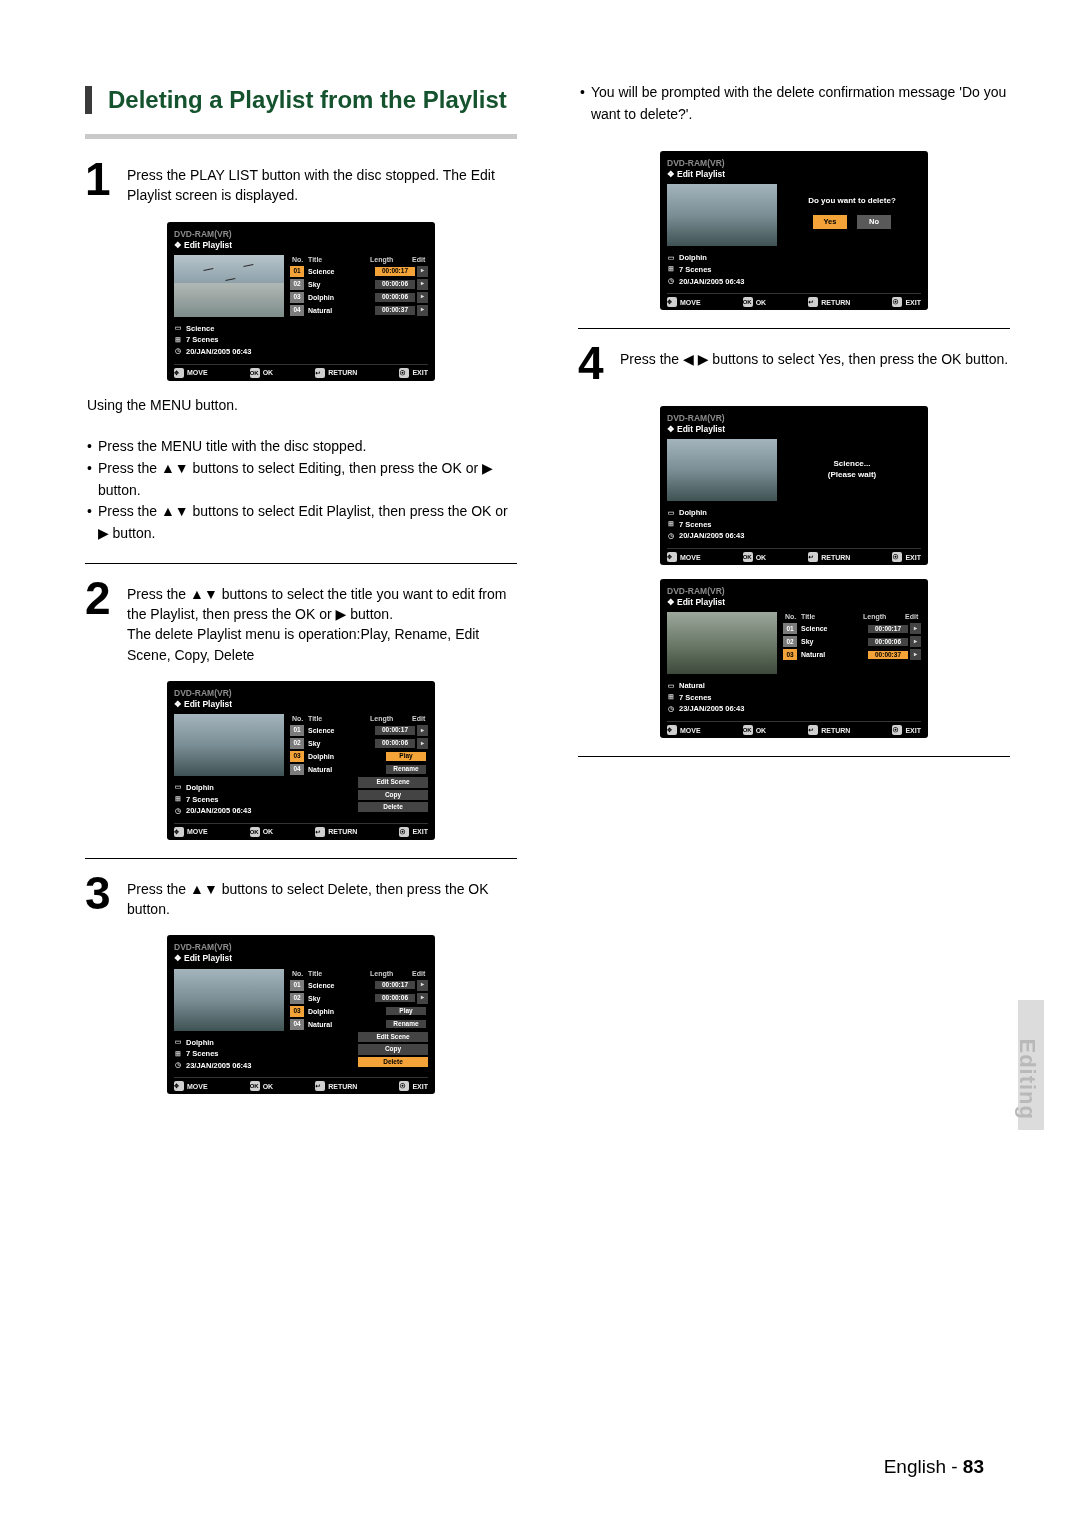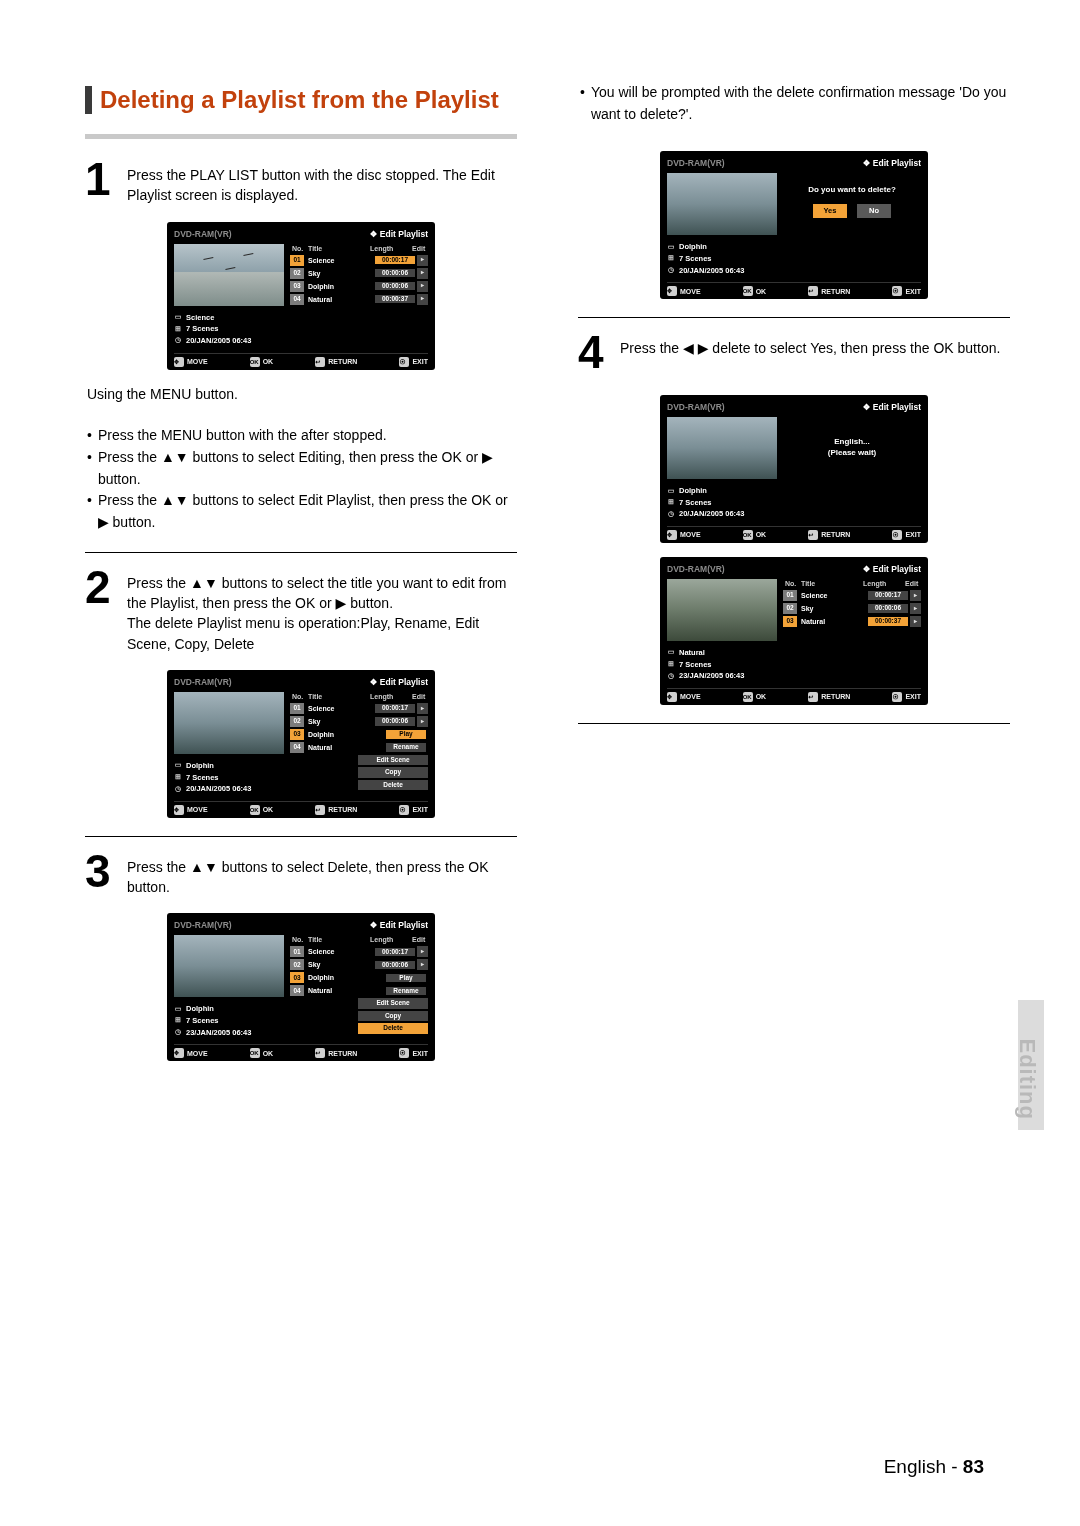--- a/index.html
+++ b/index.html
@@ -20,22 +20,22 @@
   .cols {
     display:flex;
     justify-content:space-between;
   }
   .col {
     width:432px;
   }
   .section-title {
     font-size:24px;
     font-weight:bold;
-    color:#c2410c;
-    padding-left:8px;
+    color:#14532d;
+    padding-left:16px;
     border-left:7px solid #3a3a3a;
     margin-bottom:20px;
     margin-top:6px;
   }
   hr.sec-sep {
     border:none;
     border-top:5px solid #c9c9c9;
     margin:14px 0 22px 0;
   }
   hr.body-sep {
@@ -81,20 +81,21 @@
     padding:7px 7px 3px 7px;
     box-sizing:border-box;
     line-height:1.3;
   }
   .osd-hdr {
     display:flex;
     justify-content:space-between;
     color:#8b8b8b;
     font-size:8.5px;
     margin-bottom:4px;
+    flex-direction:column;
   }
   .osd-hdr .ep { color:#fff; }
   .osd-main { display:flex; }
   .osd-left { width:110px; }
   .thumb {
     width:110px; height:62px;
     background:linear-gradient(180deg,#b7c4ca 0%,#8ea1aa 45%,#b0b8b5 46%,#7e8d8a 100%);
     position:relative;
     overflow:hidden;
   }
@@ -326,21 +327,21 @@
               <span class="fic">⦿</span>
               <span>EXIT</span>
             </span>
         </div>
       </div>
 
       <div class="bullets">
         <div class="bold" style="margin-bottom:20px;">Using the MENU button.</div>
         <div class="line">
             <span class="dot">•</span>
-            <span class="txt"><span>Press the </span><span class="bold">MENU</span><span> button with the after stopped.</span></span>
+            <span class="txt"><span>Press the </span><span class="bold">MENU</span><span> title with the disc stopped.</span></span>
           </div>
         <div class="line">
             <span class="dot">•</span>
             <span class="txt"><span>Press the ▲▼ buttons to select </span><span class="bold">Editing</span><span>, then press the </span><span class="bold">OK</span><span> or ▶ button.</span></span>
           </div>
         <div class="line">
             <span class="dot">•</span>
             <span class="txt"><span>Press the ▲▼ buttons to select </span><span class="bold">Edit Playlist</span><span>, then press the </span><span class="bold">OK</span><span> or ▶ button.</span></span>
           </div>
       </div>
@@ -584,21 +585,21 @@
               <span>EXIT</span>
             </span>
         </div>
       </div>
 
       <hr class="body-sep">
 
       <div class="step">
         <div class="num">4</div>
         <div class="body">
-          <span>Press the ◀ ▶ delete to select </span><span class="bold">Yes</span><span>, then press the </span><span class="bold">OK</span><span> button.</span><br>
+          <span>Press the ◀ ▶ buttons to select </span><span class="bold">Yes</span><span>, then press the </span><span class="bold">OK</span><span> button.</span><br>
         </div>
       </div>
 
       <div class="osd" style="margin-top:24px;">
         <div class="osd-hdr">
           <span>DVD-RAM(VR)</span>
           <span class="ep"><span>❖ </span><span>Edit Playlist</span></span>
         </div>
         <div class="osd-main">
           <div class="osd-left">
@@ -613,21 +614,21 @@
                   <span>7 Scenes</span>
                 </div>
               <div class="row">
                   <span class="ic">◷</span>
                   <span>20/JAN/2005 06:43</span>
                 </div>
             </div>
           </div>
           <div class="osd-right">
             <div class="msg-box" style="padding-top:20px;">
-              <div>English...</div>
+              <div>Science...</div>
               <div>(Please wait)</div>
             </div>
           </div>
         </div>
         <div class="osd-ftr">
           <span>
               <span class="fic">✥</span>
               <span>MOVE</span>
             </span>
           <span>

